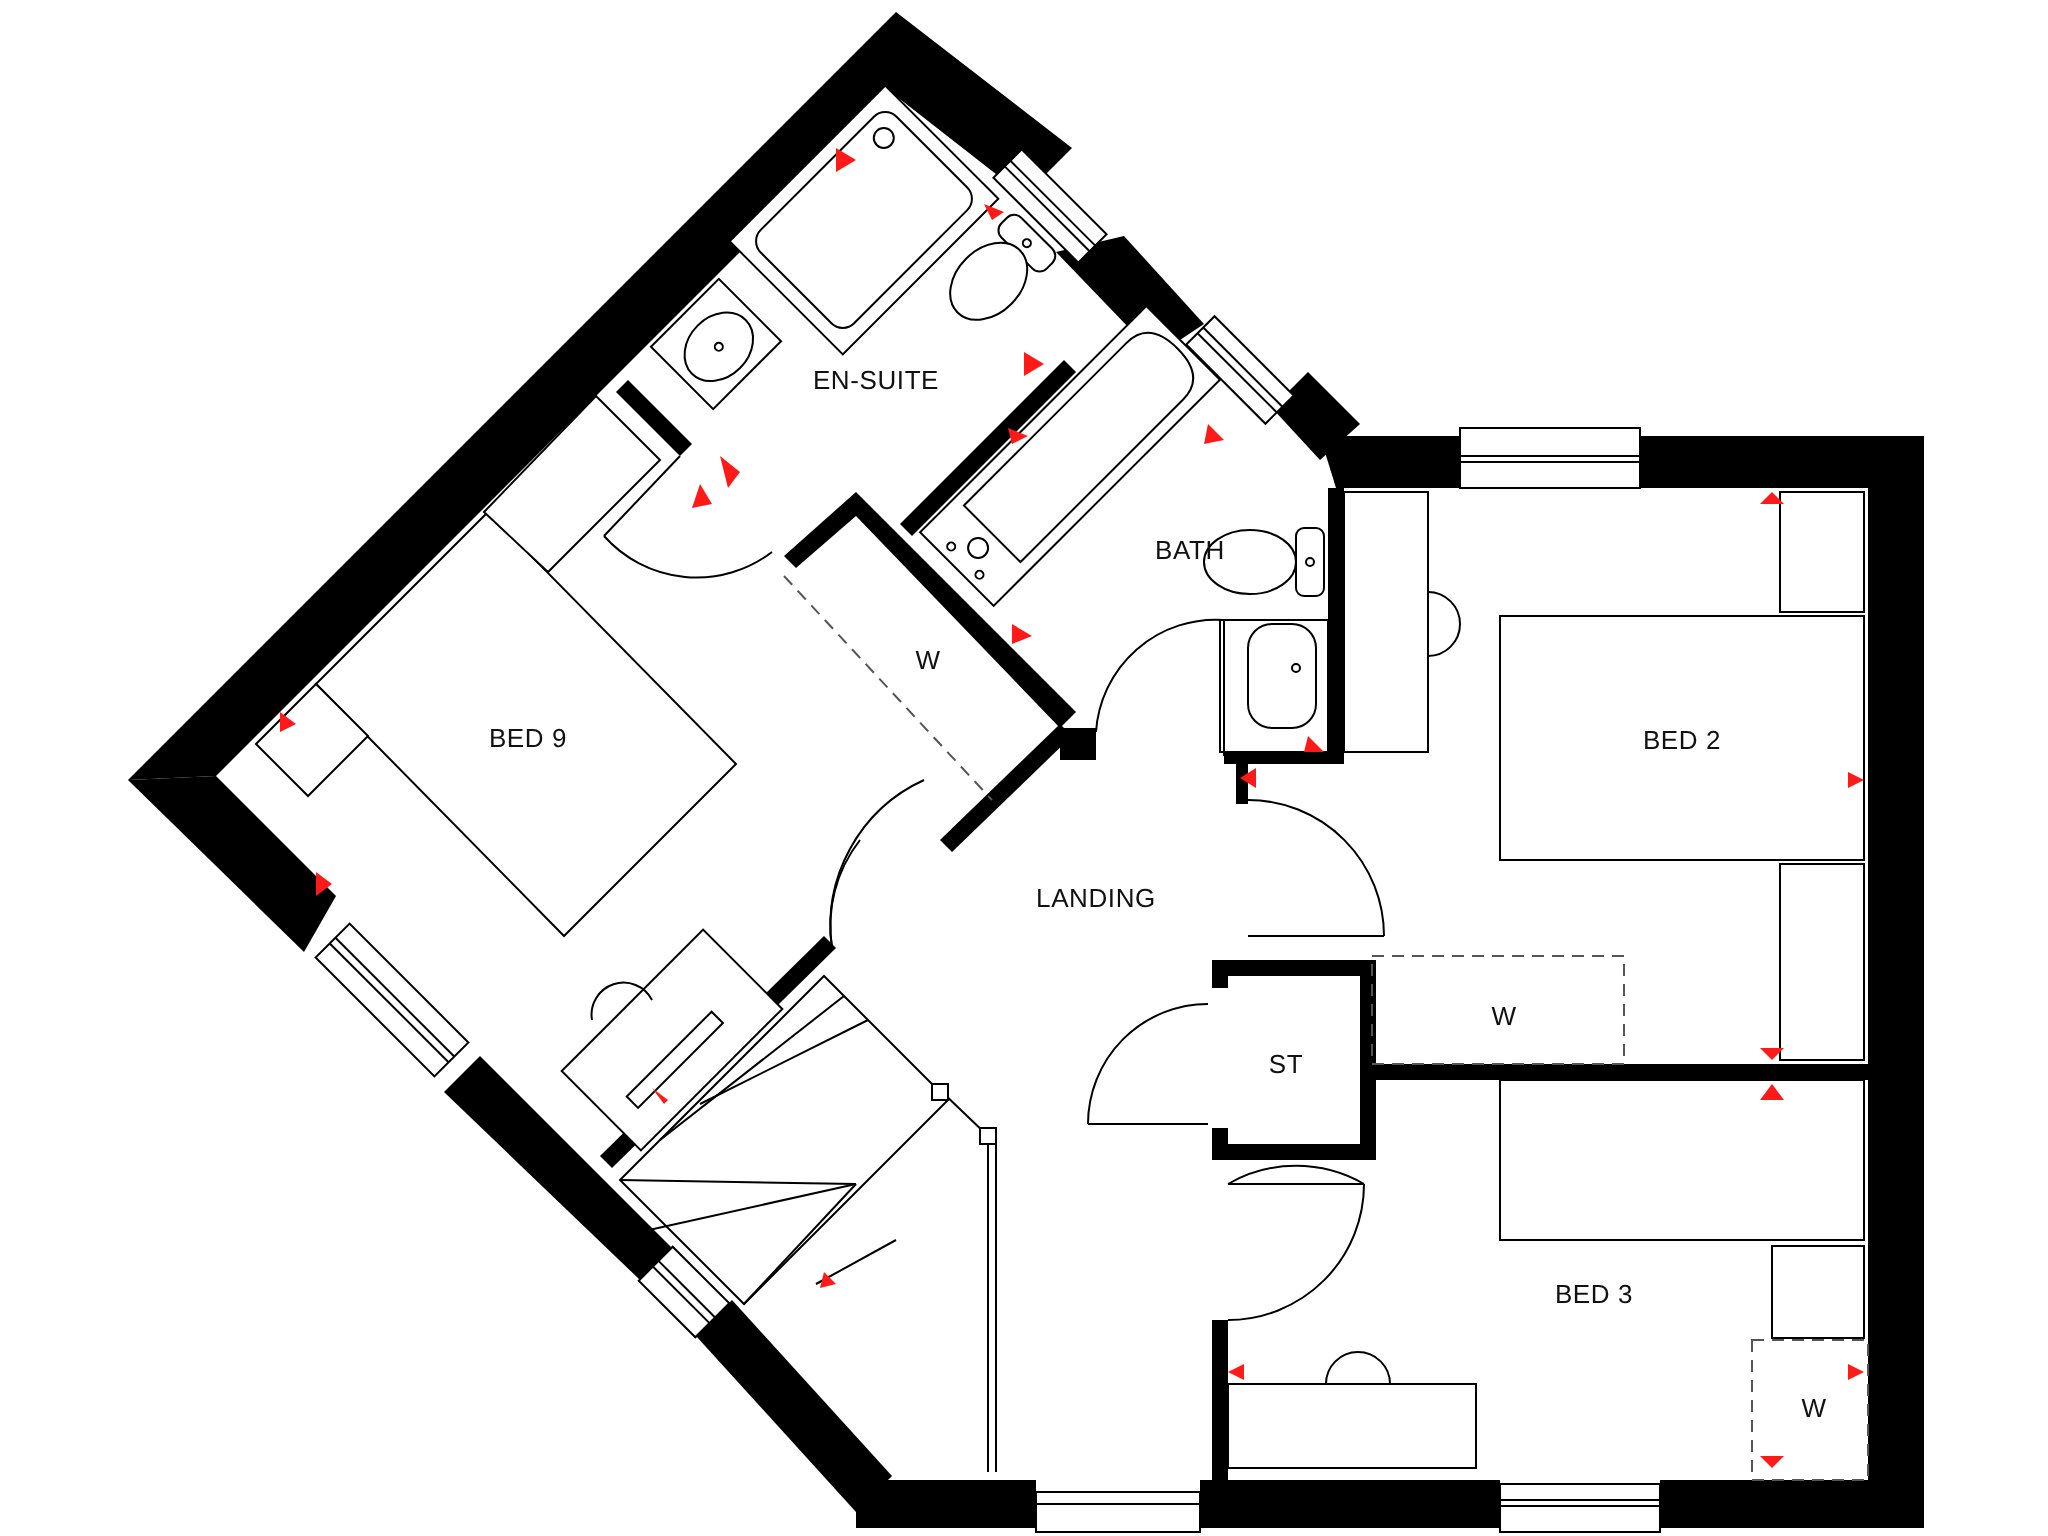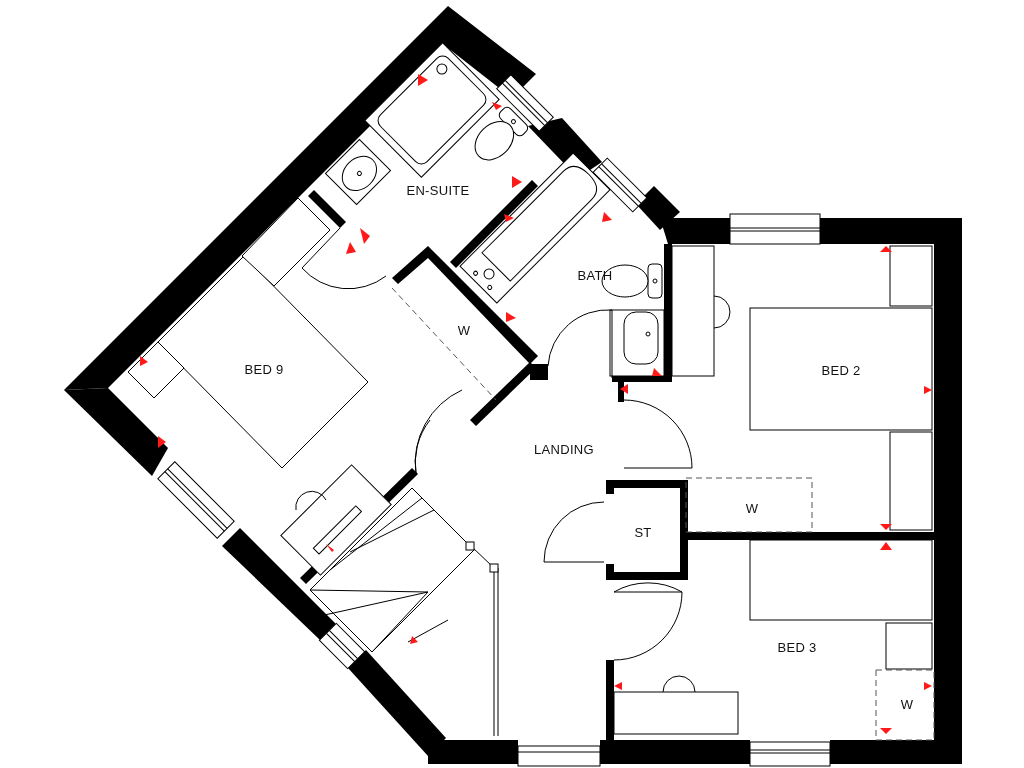--- a/index.html
+++ b/index.html
@@ -238,18 +238,18 @@
     <polygon class="marker" points="924,682 932,686 924,690"></polygon>
     <polygon class="marker" points="880,728 886,734 892,728"></polygon>
     <polygon class="marker" points="412,636 418,642 410,644"></polygon>
   </g>
 </svg>
 
 <div class="label" style="left:438px;top:190px;">EN-SUITE</div>
 <div class="label" style="left:563px;top:275px;margin-left:32px;">BATH</div>
 <div class="label" style="left:264px;top:369px;">BED 9</div>
 <div class="label" style="left:464px;top:330px;">W</div>
-<div class="label" style="left:564px;top:449px;text-align:right;">LANDING</div>
+<div class="label" style="left:548px;top:449px;text-align:right;">LANDING</div>
 <div class="label" style="left:841px;top:370px;text-align:right;">BED 2</div>
 <div class="label" style="left:752px;top:508px;">W</div>
 <div class="label" style="left:643px;top:532px;">ST</div>
 <div class="label" style="left:797px;top:647px;text-align:center;">BED 3</div>
 <div class="label" style="left:907px;top:704px;">W</div>
 
 </body></html>

